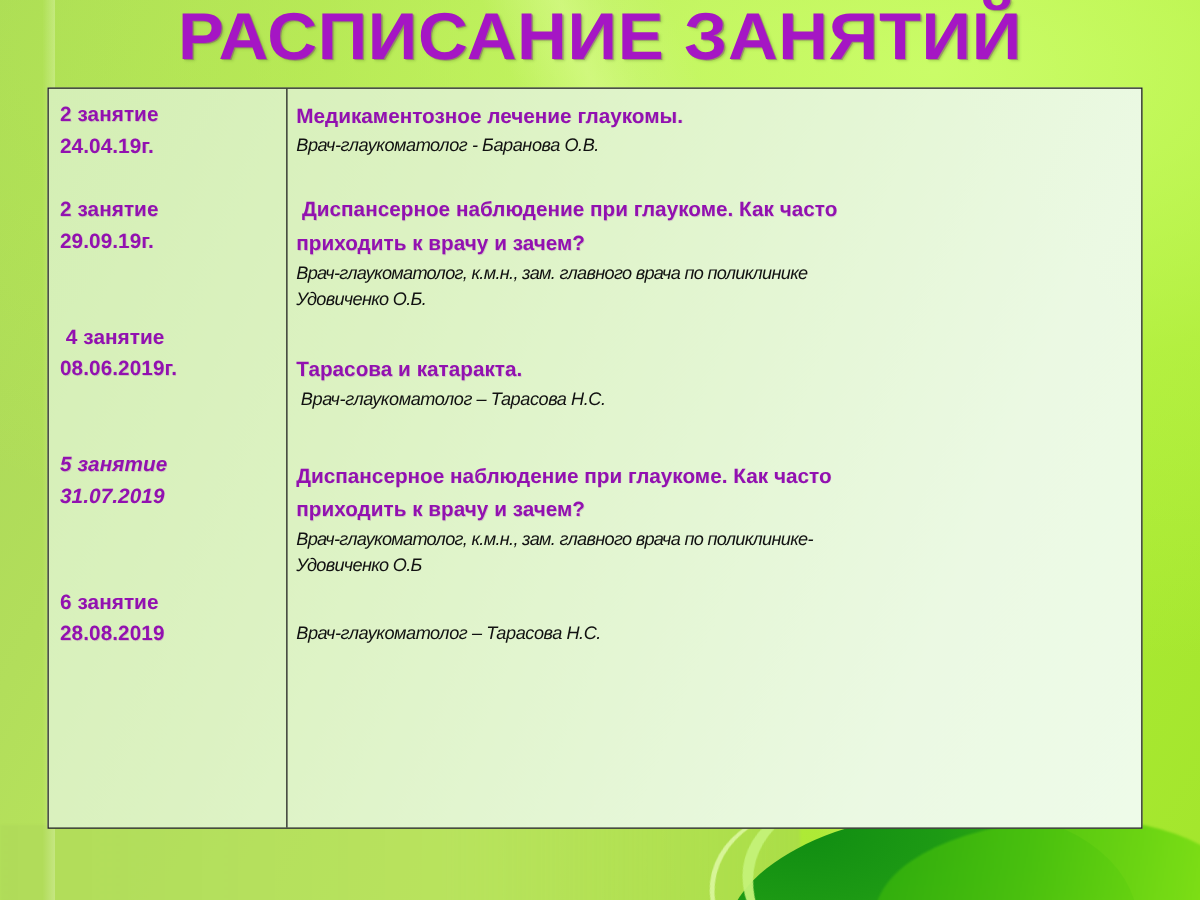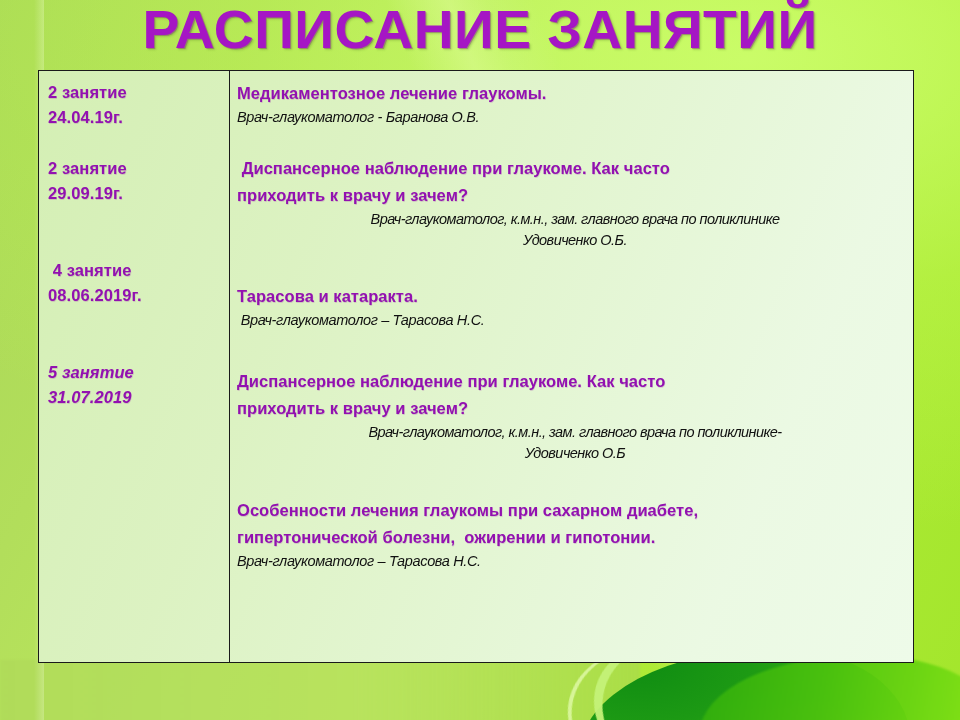--- a/index.html
+++ b/index.html
@@ -204,21 +204,21 @@
 
   .topic-doctor {
     color: #111111;
     font-weight: normal;
     font-style: italic;
     font-size: 14.5px;
     line-height: 21px;
     letter-spacing: -0.35px;
     white-space: pre-wrap;
   }
-  .topic-doctor.tight { letter-spacing: -0.55px; text-align: center; }
+  .topic-doctor.tight { letter-spacing: -0.55px; }
 </style>
 </head>
 <body>
 
 <div id="slide">
 
   <div class="bg-layer bg-base"></div>
   <div class="bg-layer bg-sheen"></div>
   <div class="bg-layer bg-diag"></div>
   <div class="wedge-left"></div>
@@ -247,20 +247,24 @@
       <div class="session-block" style="margin-top:52px;">
         <div class="session-num"> 4 занятие</div>
         <div class="session-date">08.06.2019г.</div>
       </div>
 
       <div class="session-block" style="margin-top:52px;font-style:italic;">
         <div class="session-num">5 занятие</div>
         <div class="session-date">31.07.2019</div>
       </div>
 
+      <div class="session-block" style="margin-top:60px;">
+        <div class="session-num">6 занятие</div>
+        <div class="session-date">28.08.2019</div>
+      </div>
 
     </div>
 
     <div id="col-topics">
 
       <div style="margin-top:0px;">
         <div class="topic-title">Медикаментозное лечение глаукомы.</div>
         <div class="topic-doctor">Врач-глаукоматолог - Баранова О.В.</div>
       </div>
 
@@ -277,21 +281,19 @@
       </div>
 
       <div style="margin-top:37px;">
         <div class="topic-title">Диспансерное наблюдение при глаукоме. Как часто
 приходить к врачу и зачем?</div>
         <div class="topic-doctor tight">Врач-глаукоматолог, к.м.н., зам. главного врача по поликлинике-
 Удовиченко О.Б</div>
       </div>
 
       <div style="margin-top:33px;">
-        <div class="topic-title">Особенности лечения глаукомы при сахарном диабете,
-гипертонической болезни,  ожирении и гипотонии.</div>
         <div class="topic-doctor">Врач-глаукоматолог – Тарасова Н.С.</div>
       </div>
 
     </div>
 
   </div>
 </div>
 
 </body></html>

